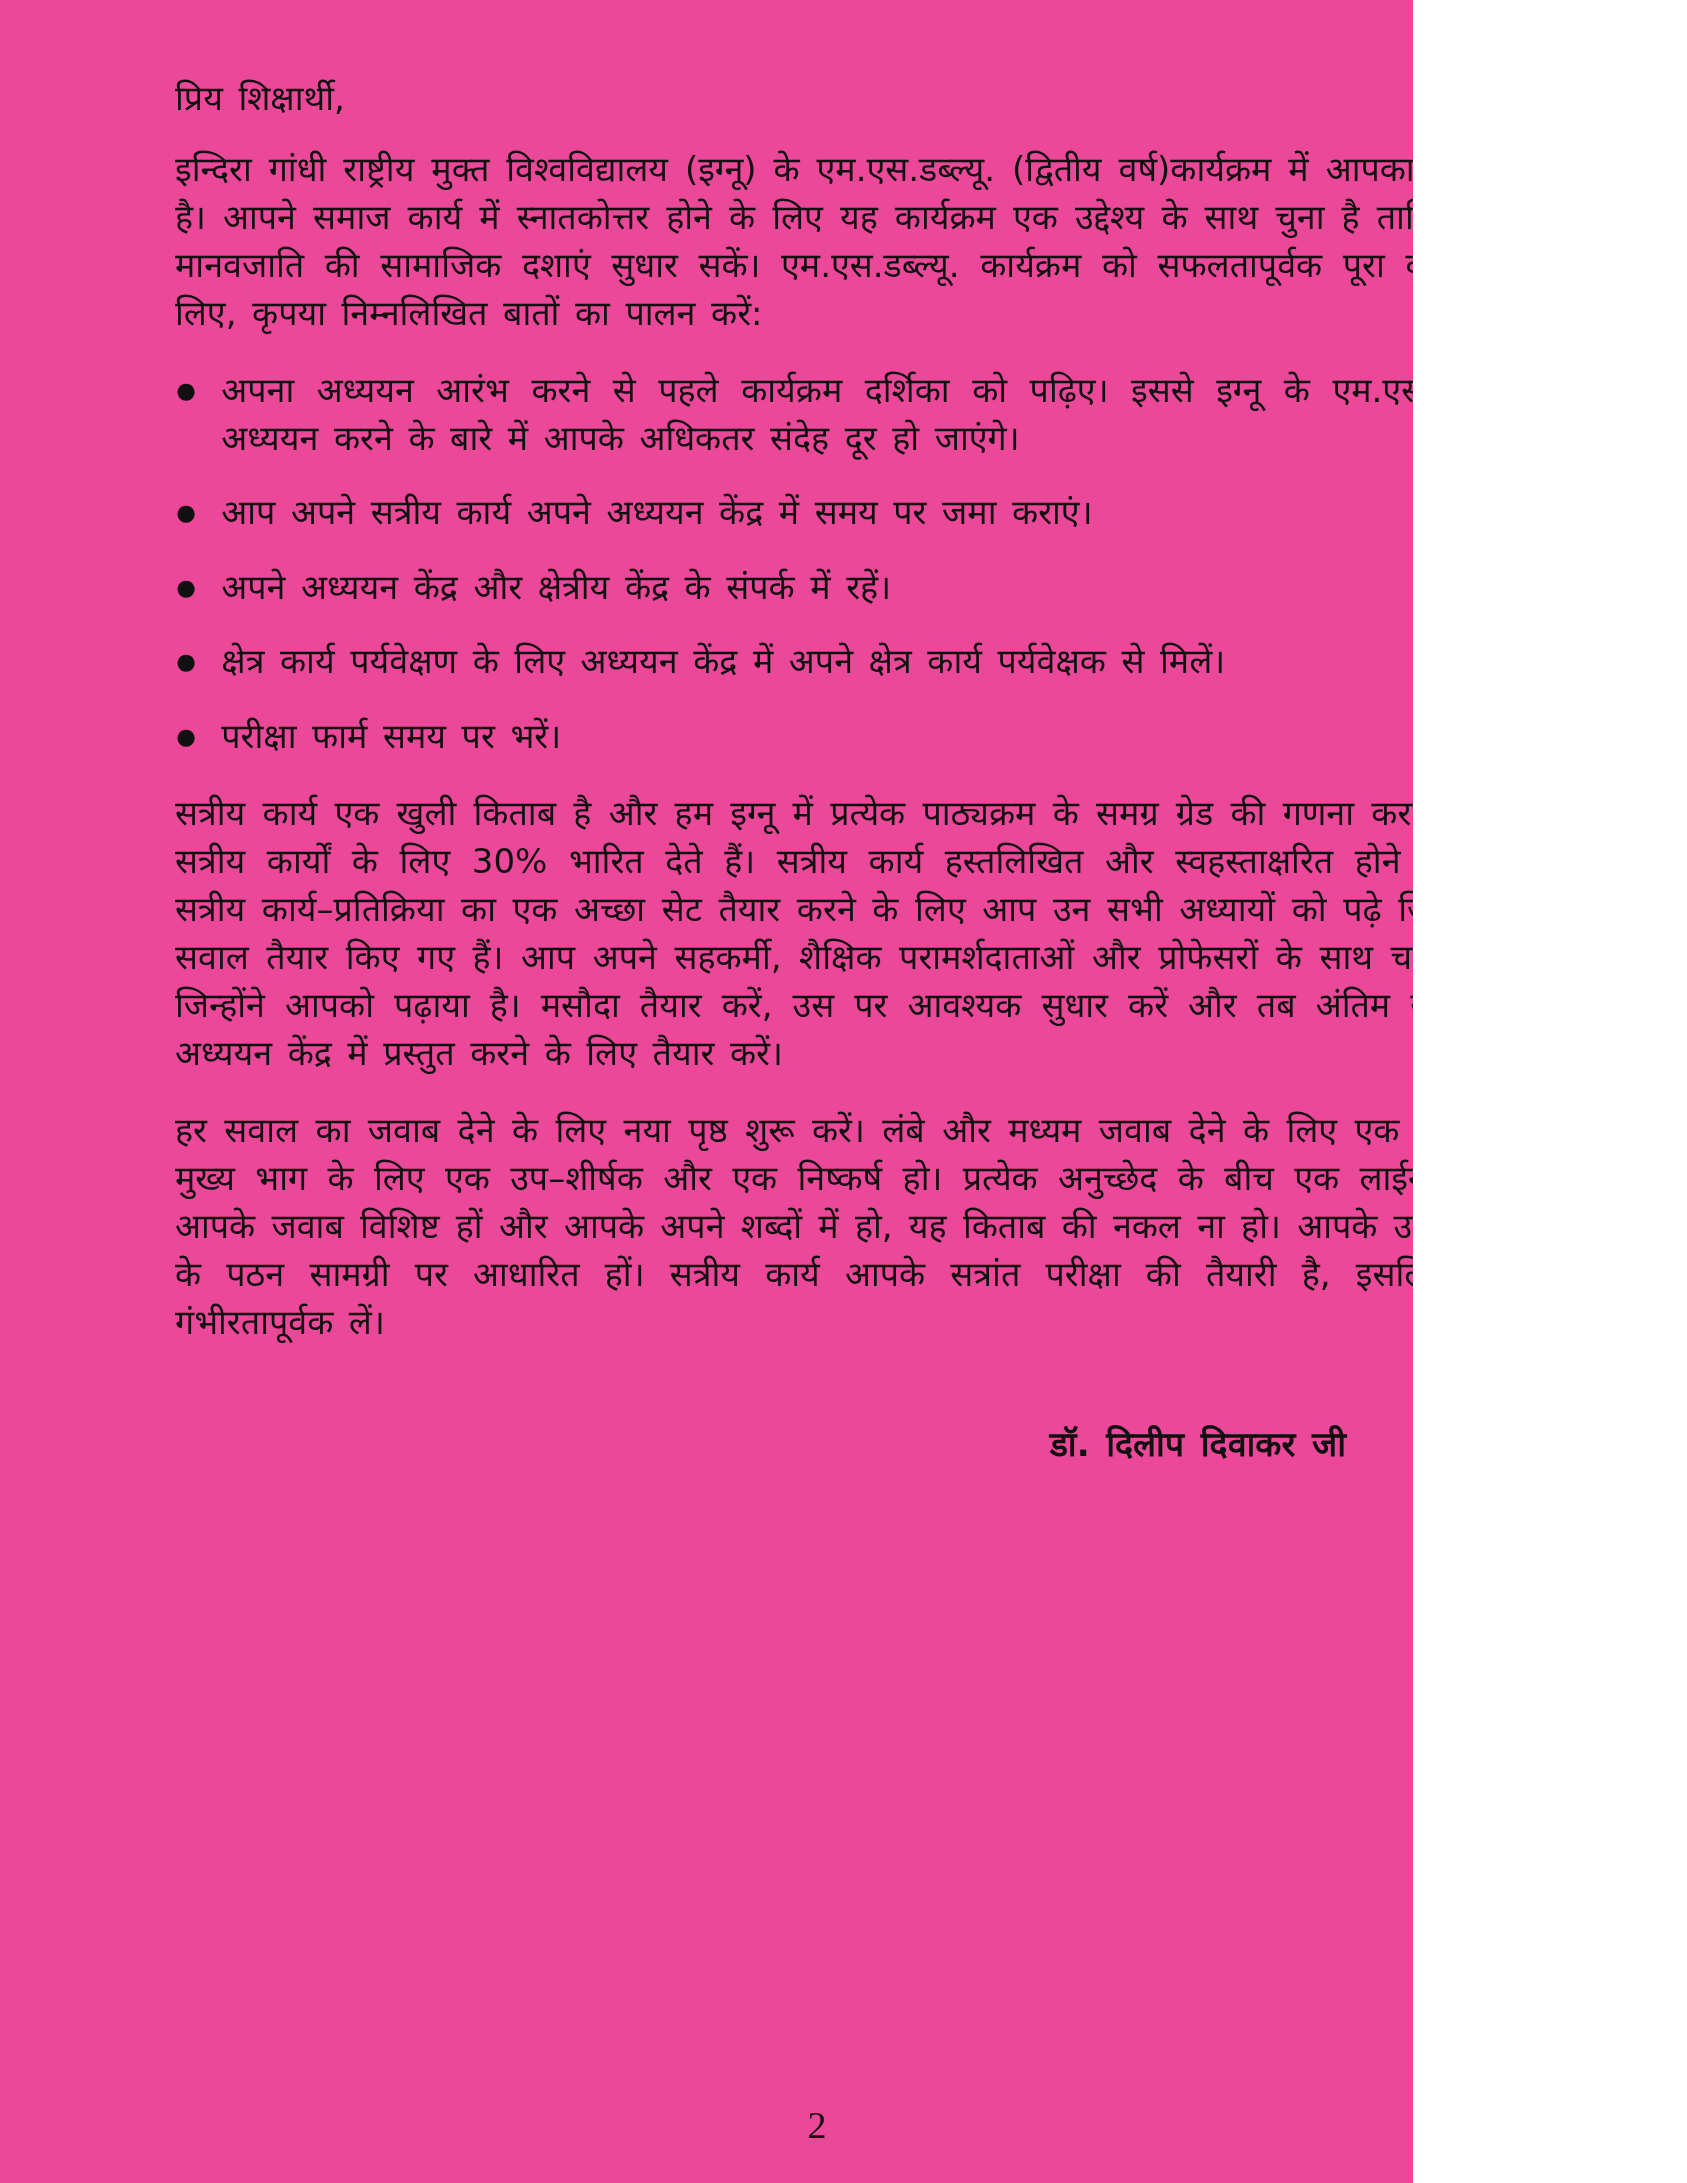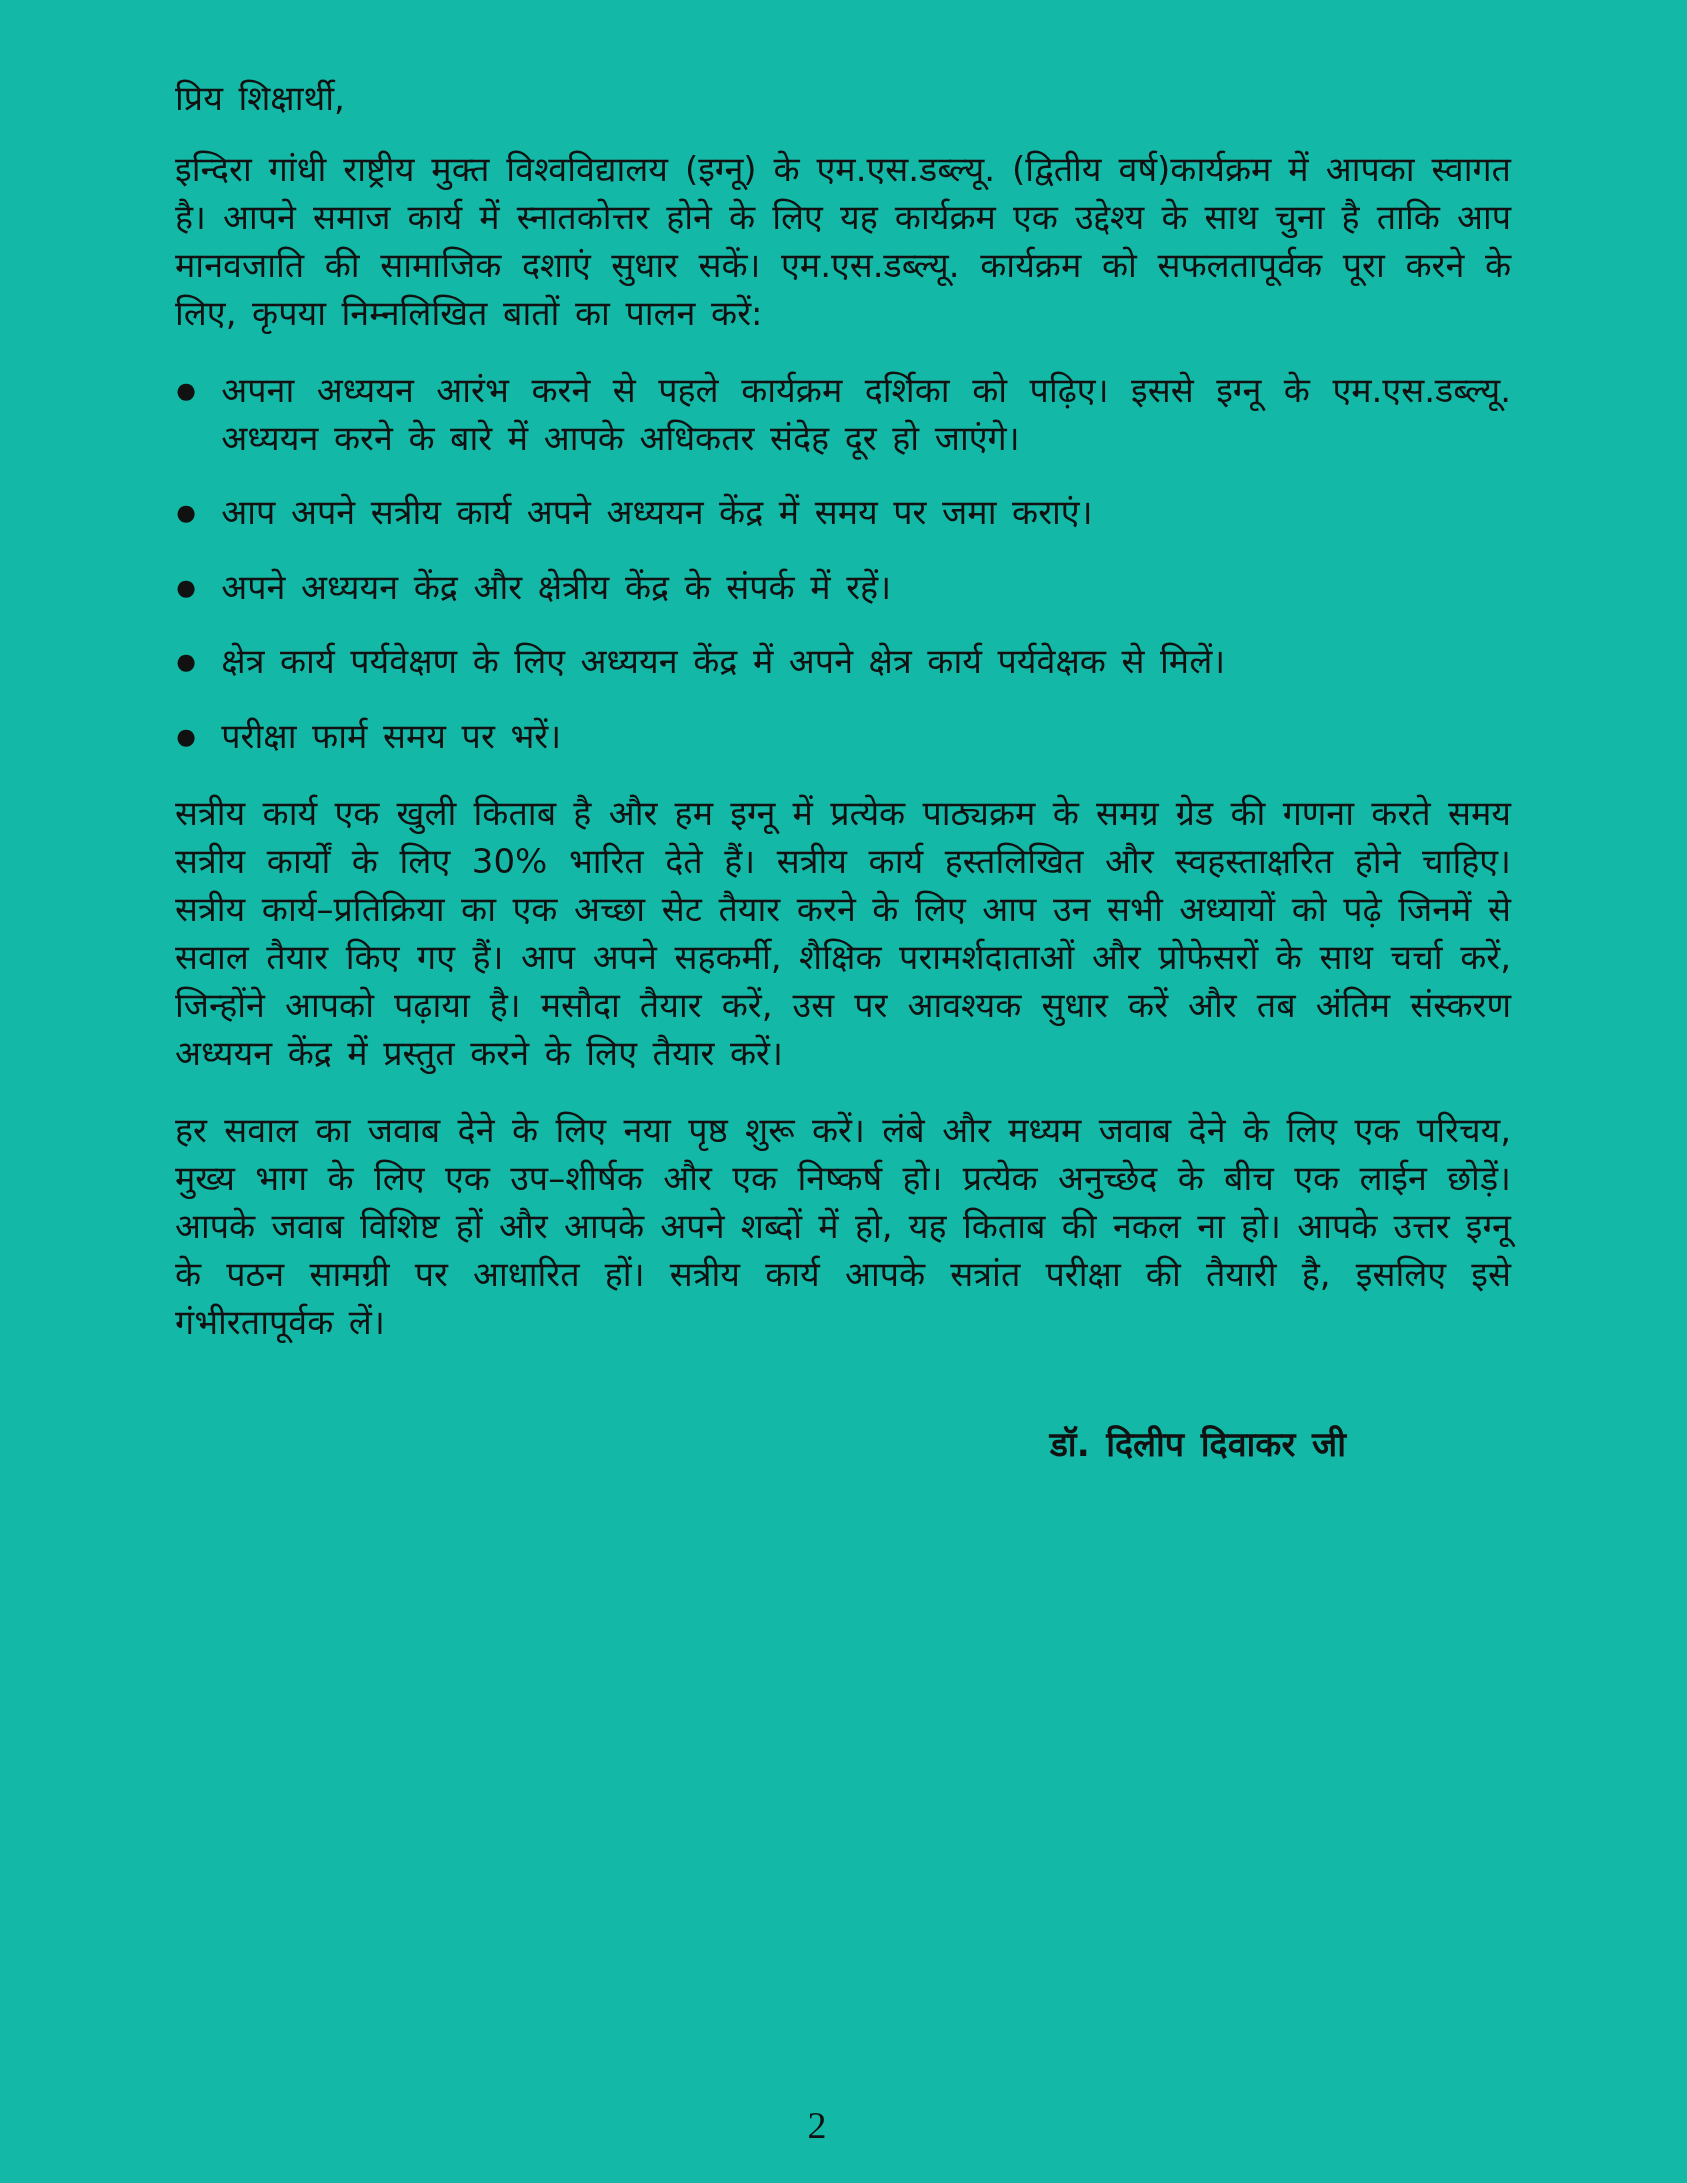--- a/index.html
+++ b/index.html
@@ -2,23 +2,23 @@
 <html lang="hi" style="font-size:10.6px"><head>
 <meta charset="utf-8">
 <style>
   html, body {
     margin: 0;
     padding: 0;
     background: #ffffff;
   }
   .page {
     position: relative;
-    width: 1687px;
+    width: 1413px;
     height: 2183px;
-    background: #14b8a6;
+    background: #ec4899;
     color: #111111;
     font-family: "DejaVu Sans", sans-serif;
     overflow: hidden;
   }
   .content {
     position: absolute;
     left: 175px;
     top: 74px;
     width: 1336px;
   }

